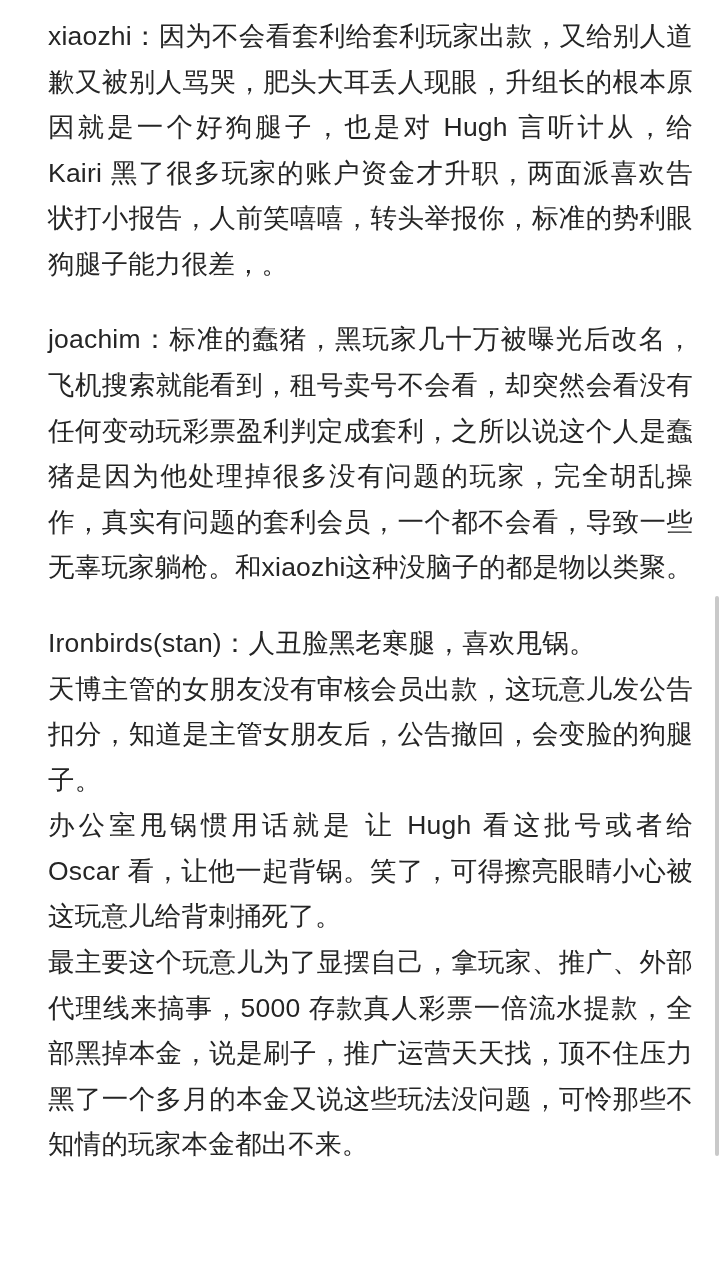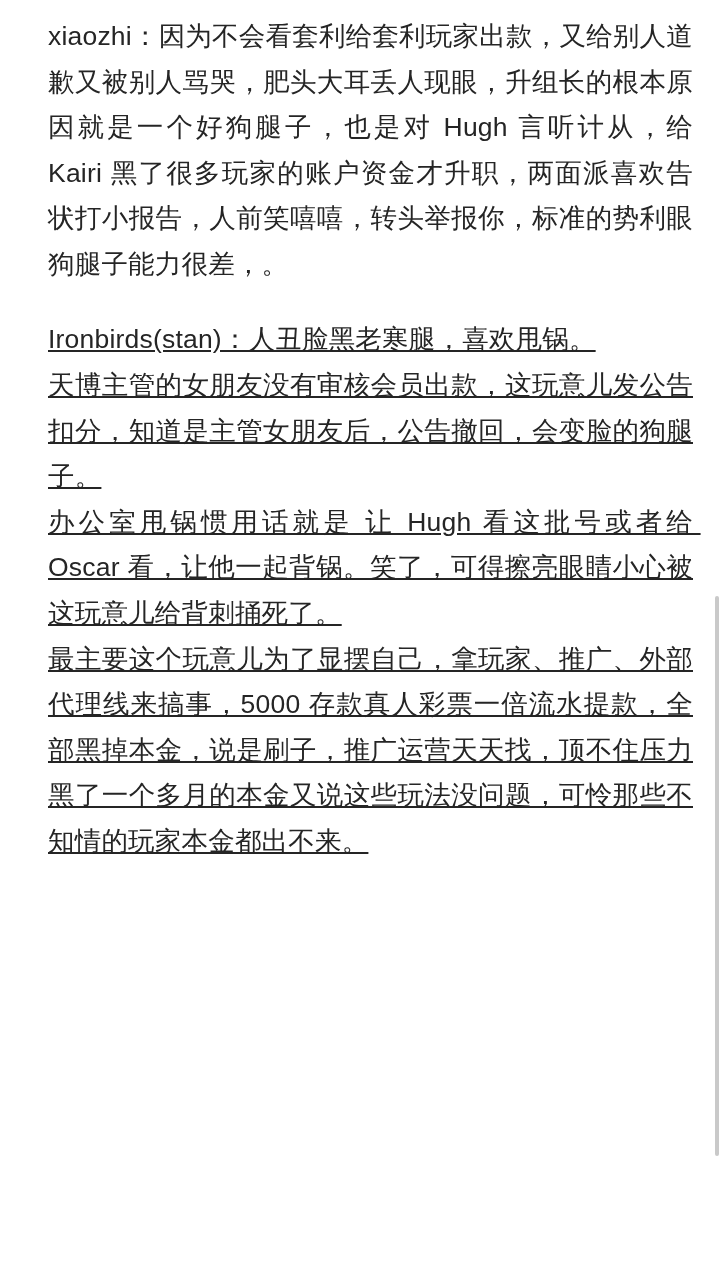--- a/index.html
+++ b/index.html
@@ -27,21 +27,20 @@
     letter-spacing: 0.2px;
     color: #252525;
     margin: 0 0 30px 0;
     text-align: justify;
     text-justify: inter-character;
     word-break: break-word;
     white-space: pre-wrap;
   }
   .block:last-child {
     margin-bottom: 0;
-    text-decoration: underline;
   }
   .scrollbar-track {
     position: absolute;
     top: 0;
     right: 0;
     width: 6px;
     height: 100%;
     background: transparent;
   }
   .scrollbar-thumb {
@@ -52,20 +51,21 @@
     height: 560px;
     border-radius: 2px;
     background: #c9c9c9;
   }
 </style>
 </head>
 <body>
 
 <div class="page">
   <p class="block">xiaozhi：因为不会看套利给套利玩家出款，又给别人道歉又被别人骂哭，肥头大耳丢人现眼，升组长的根本原因就是一个好狗腿子，也是对 Hugh 言听计从，给 Kairi 黑了很多玩家的账户资金才升职，两面派喜欢告状打小报告，人前笑嘻嘻，转头举报你，标准的势利眼狗腿子能力很差，。</p>
+  <p class="block">joachim：标准的蠢猪，黑玩家几十万被曝光后改名，飞机搜索就能看到，租号卖号不会看，却突然会看没有任何变动玩彩票盈利判定成套利，之所以说这个人是蠢猪是因为他处理掉很多没有问题的玩家，完全胡乱操作，真实有问题的套利会员，一个都不会看，导致一些无辜玩家躺枪。和xiaozhi这种没脑子的都是物以类聚。</p>
   <p class="block">Ironbirds(stan)：人丑脸黑老寒腿，喜欢甩锅。
 天博主管的女朋友没有审核会员出款，这玩意儿发公告扣分，知道是主管女朋友后，公告撤回，会变脸的狗腿子。
 办公室甩锅惯用话就是 让 Hugh 看这批号或者给 Oscar 看，让他一起背锅。笑了，可得擦亮眼睛小心被这玩意儿给背刺捅死了。
 最主要这个玩意儿为了显摆自己，拿玩家、推广、外部代理线来搞事，5000 存款真人彩票一倍流水提款，全部黑掉本金，说是刷子，推广运营天天找，顶不住压力黑了一个多月的本金又说这些玩法没问题，可怜那些不知情的玩家本金都出不来。</p>
 </div>
 
 <div class="scrollbar-track">
   <div class="scrollbar-thumb"></div>
 </div>
 

